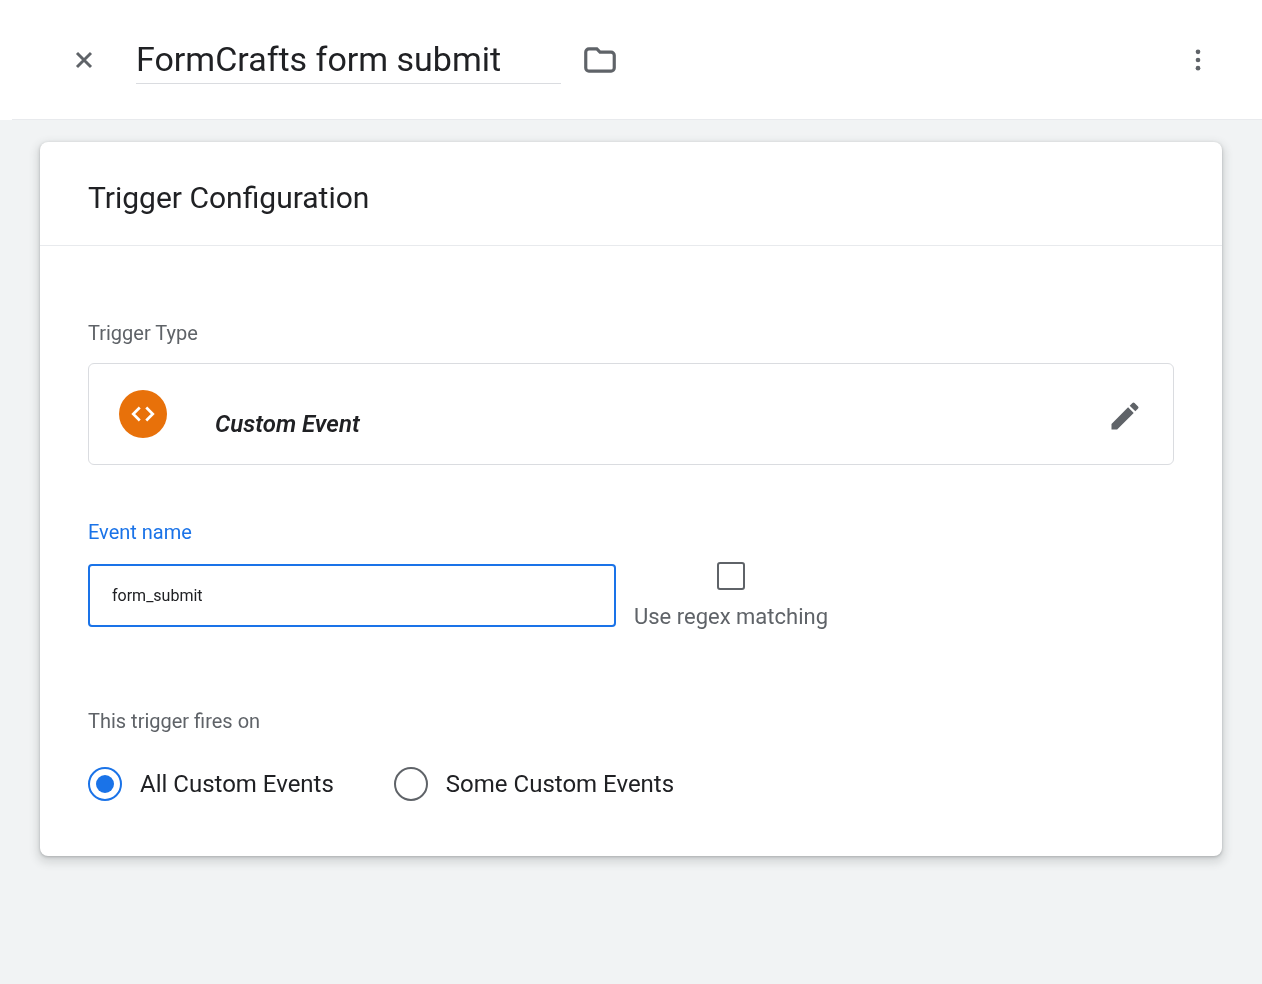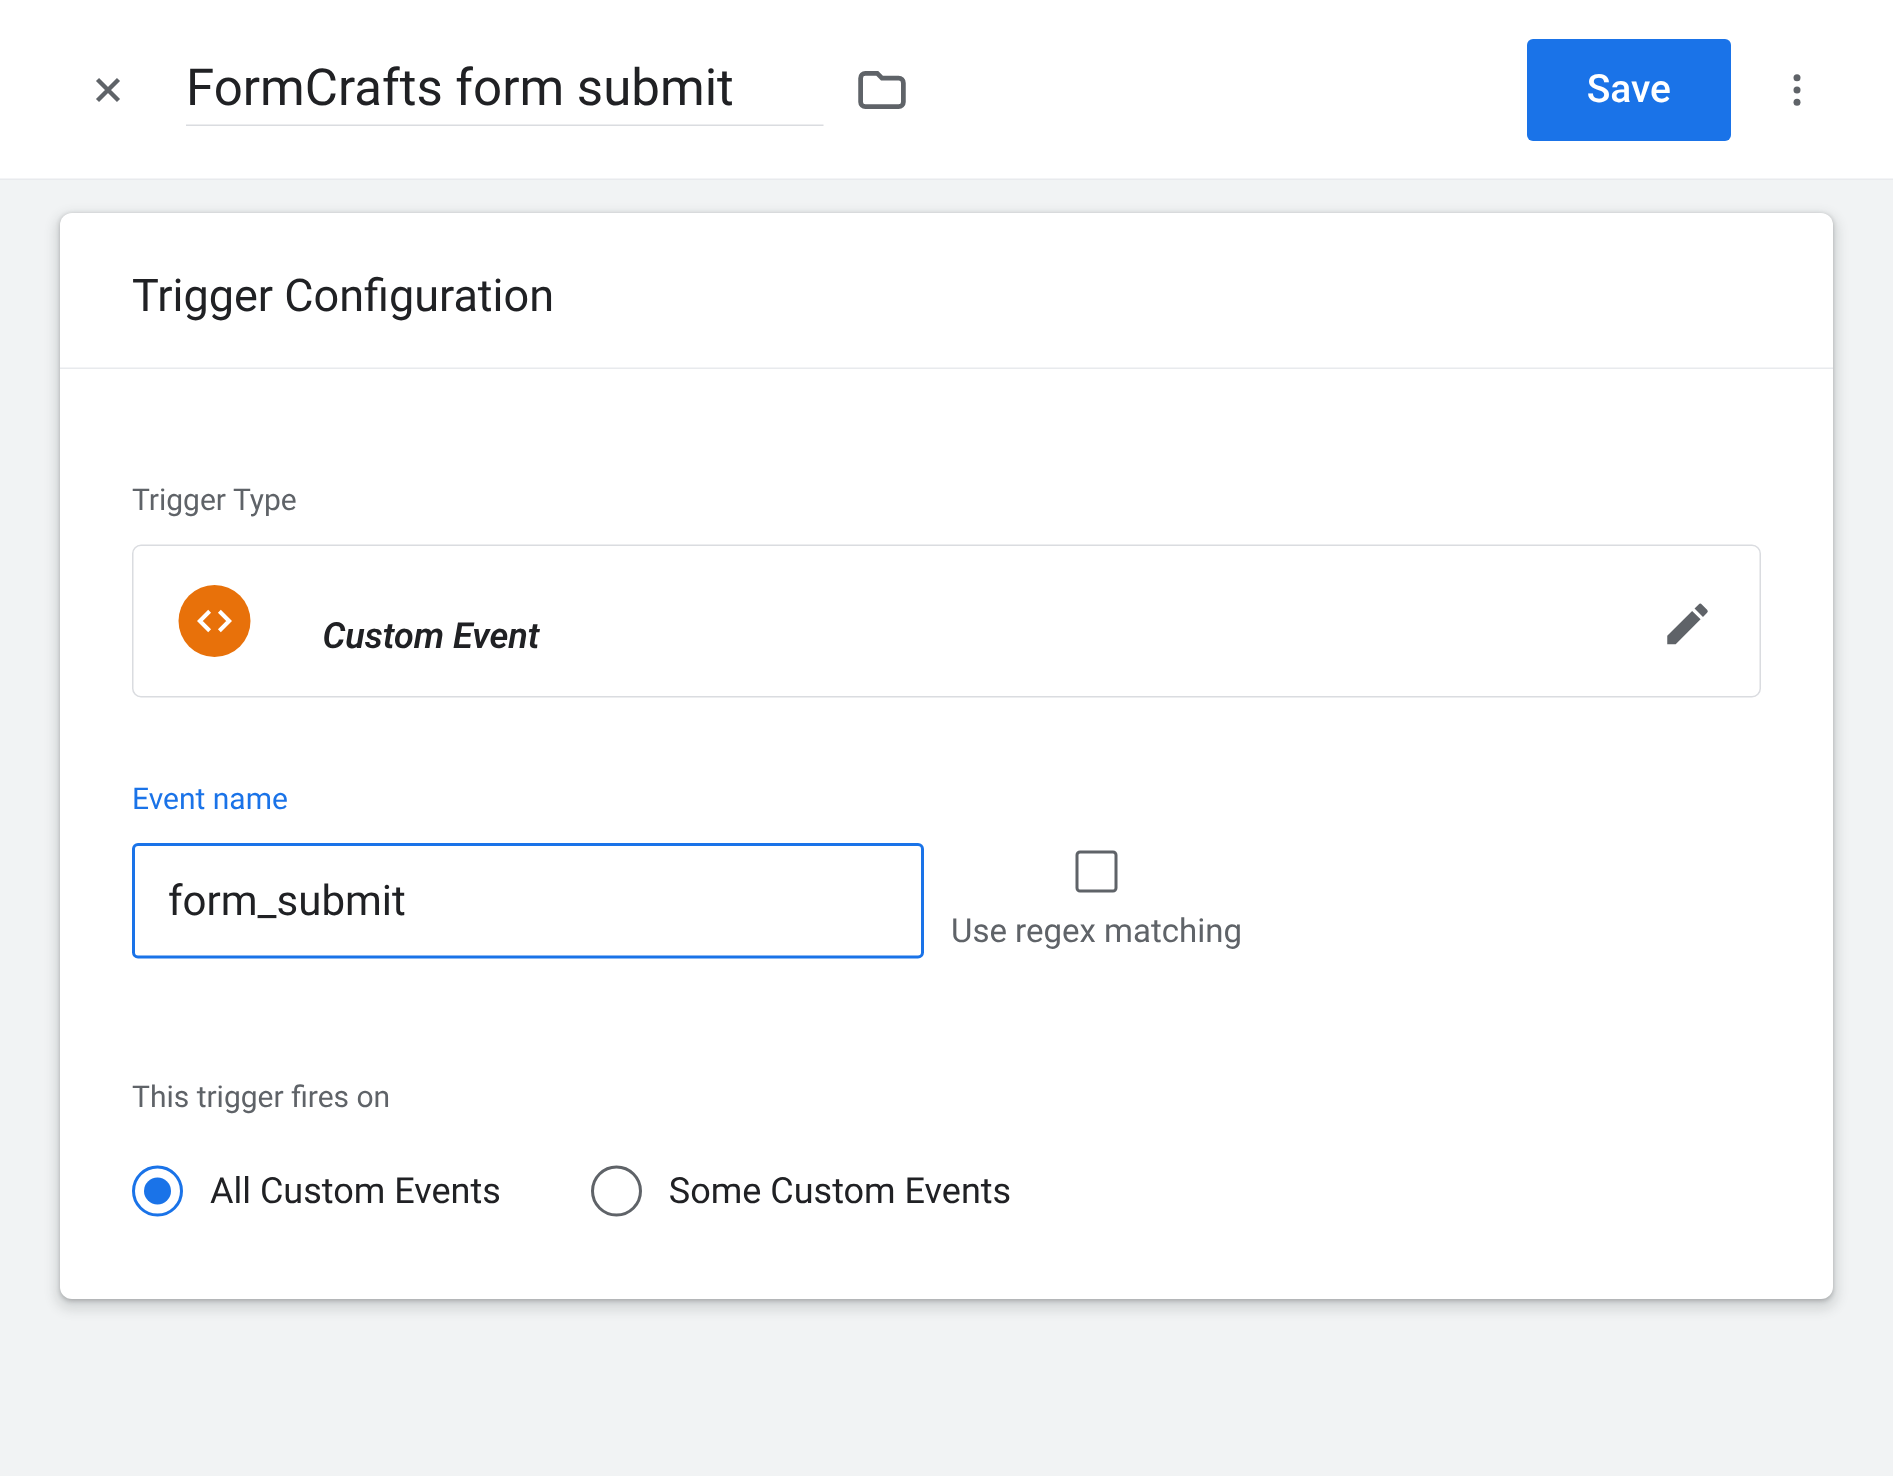--- a/index.html
+++ b/index.html
@@ -13,20 +13,21 @@
       width: 1262px;
       height: 984px;
       overflow: hidden;
     }
     .header {
       display: flex;
       align-items: center;
       padding: 20px 40px 20px 50px;
       border-bottom: 1px solid #e8eaed;
       height: 120px;
+      margin-left: 12px;
     }
     .close-button {
       background: none;
       border: none;
       cursor: pointer;
       padding: 8px;
       margin-right: 30px;
       display: flex;
       align-items: center;
       justify-content: center;
@@ -169,21 +170,21 @@
     .event-name-row {
       display: flex;
       align-items: center;
       gap: 18px;
       margin-bottom: 80px;
     }
     .event-name-input {
       border: 2px solid #1a73e8;
       border-radius: 4px;
       padding: 20px 22px;
-      font-size: 28px;
+      font-size: 16px;
       color: #202124;
       font-family: inherit;
       outline: none;
       width: 528px;
     }
     .checkbox-wrapper {
       display: flex;
       align-items: center;
       gap: 14px;
       cursor: pointer;
@@ -250,21 +251,20 @@
   </button>
   <div class="title-container">
     <input type="text" class="title-input" value="FormCrafts form submit" style="">
     <span class="folder-icon">
       <svg viewBox="0 0 24 24" fill="none" stroke="#5f6368" stroke-width="2">
         <path d="M3 7v10a2 2 0 002 2h14a2 2 0 002-2V9a2 2 0 00-2-2h-7l-2-2H5a2 2 0 00-2 2z"></path>
       </svg>
     </span>
   </div>
   <div class="header-actions">
-    <button class="save-button">Save</button>
     <button class="more-button">
       <svg viewBox="0 0 24 24" fill="#5f6368">
         <circle cx="12" cy="5" r="2"></circle>
         <circle cx="12" cy="12" r="2"></circle>
         <circle cx="12" cy="19" r="2"></circle>
       </svg>
     </button>
   </div>
 </div>
 

